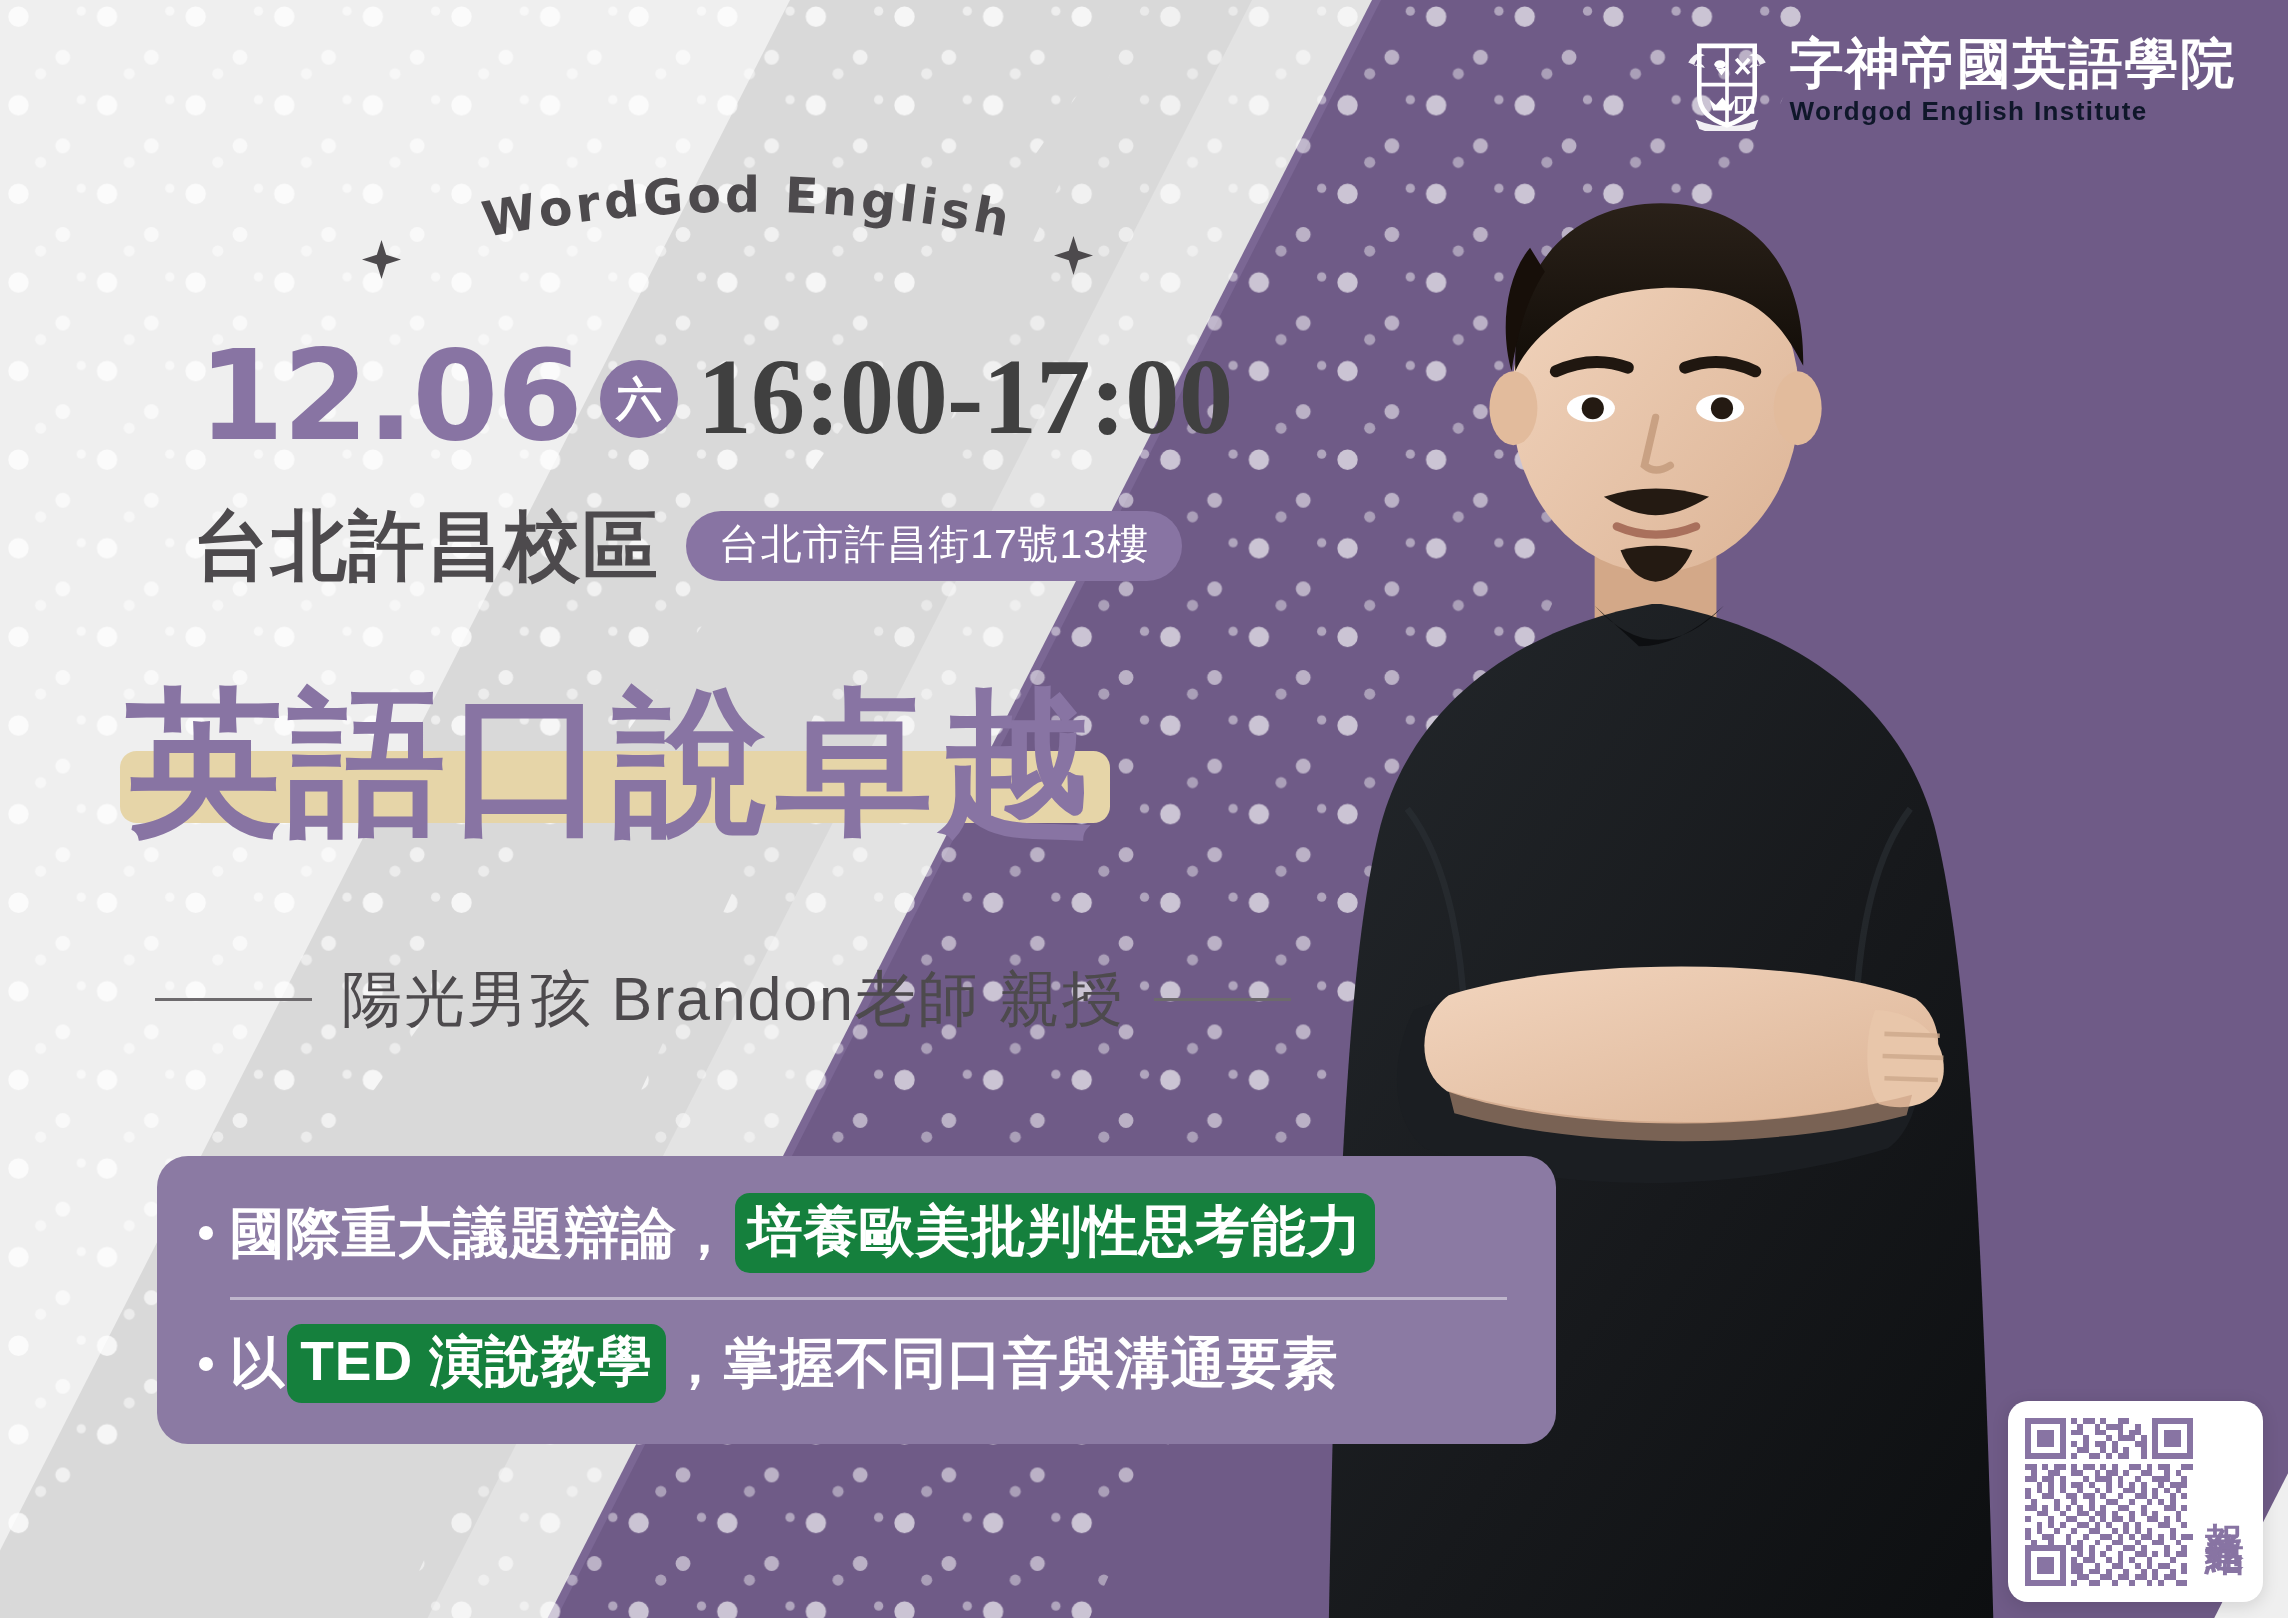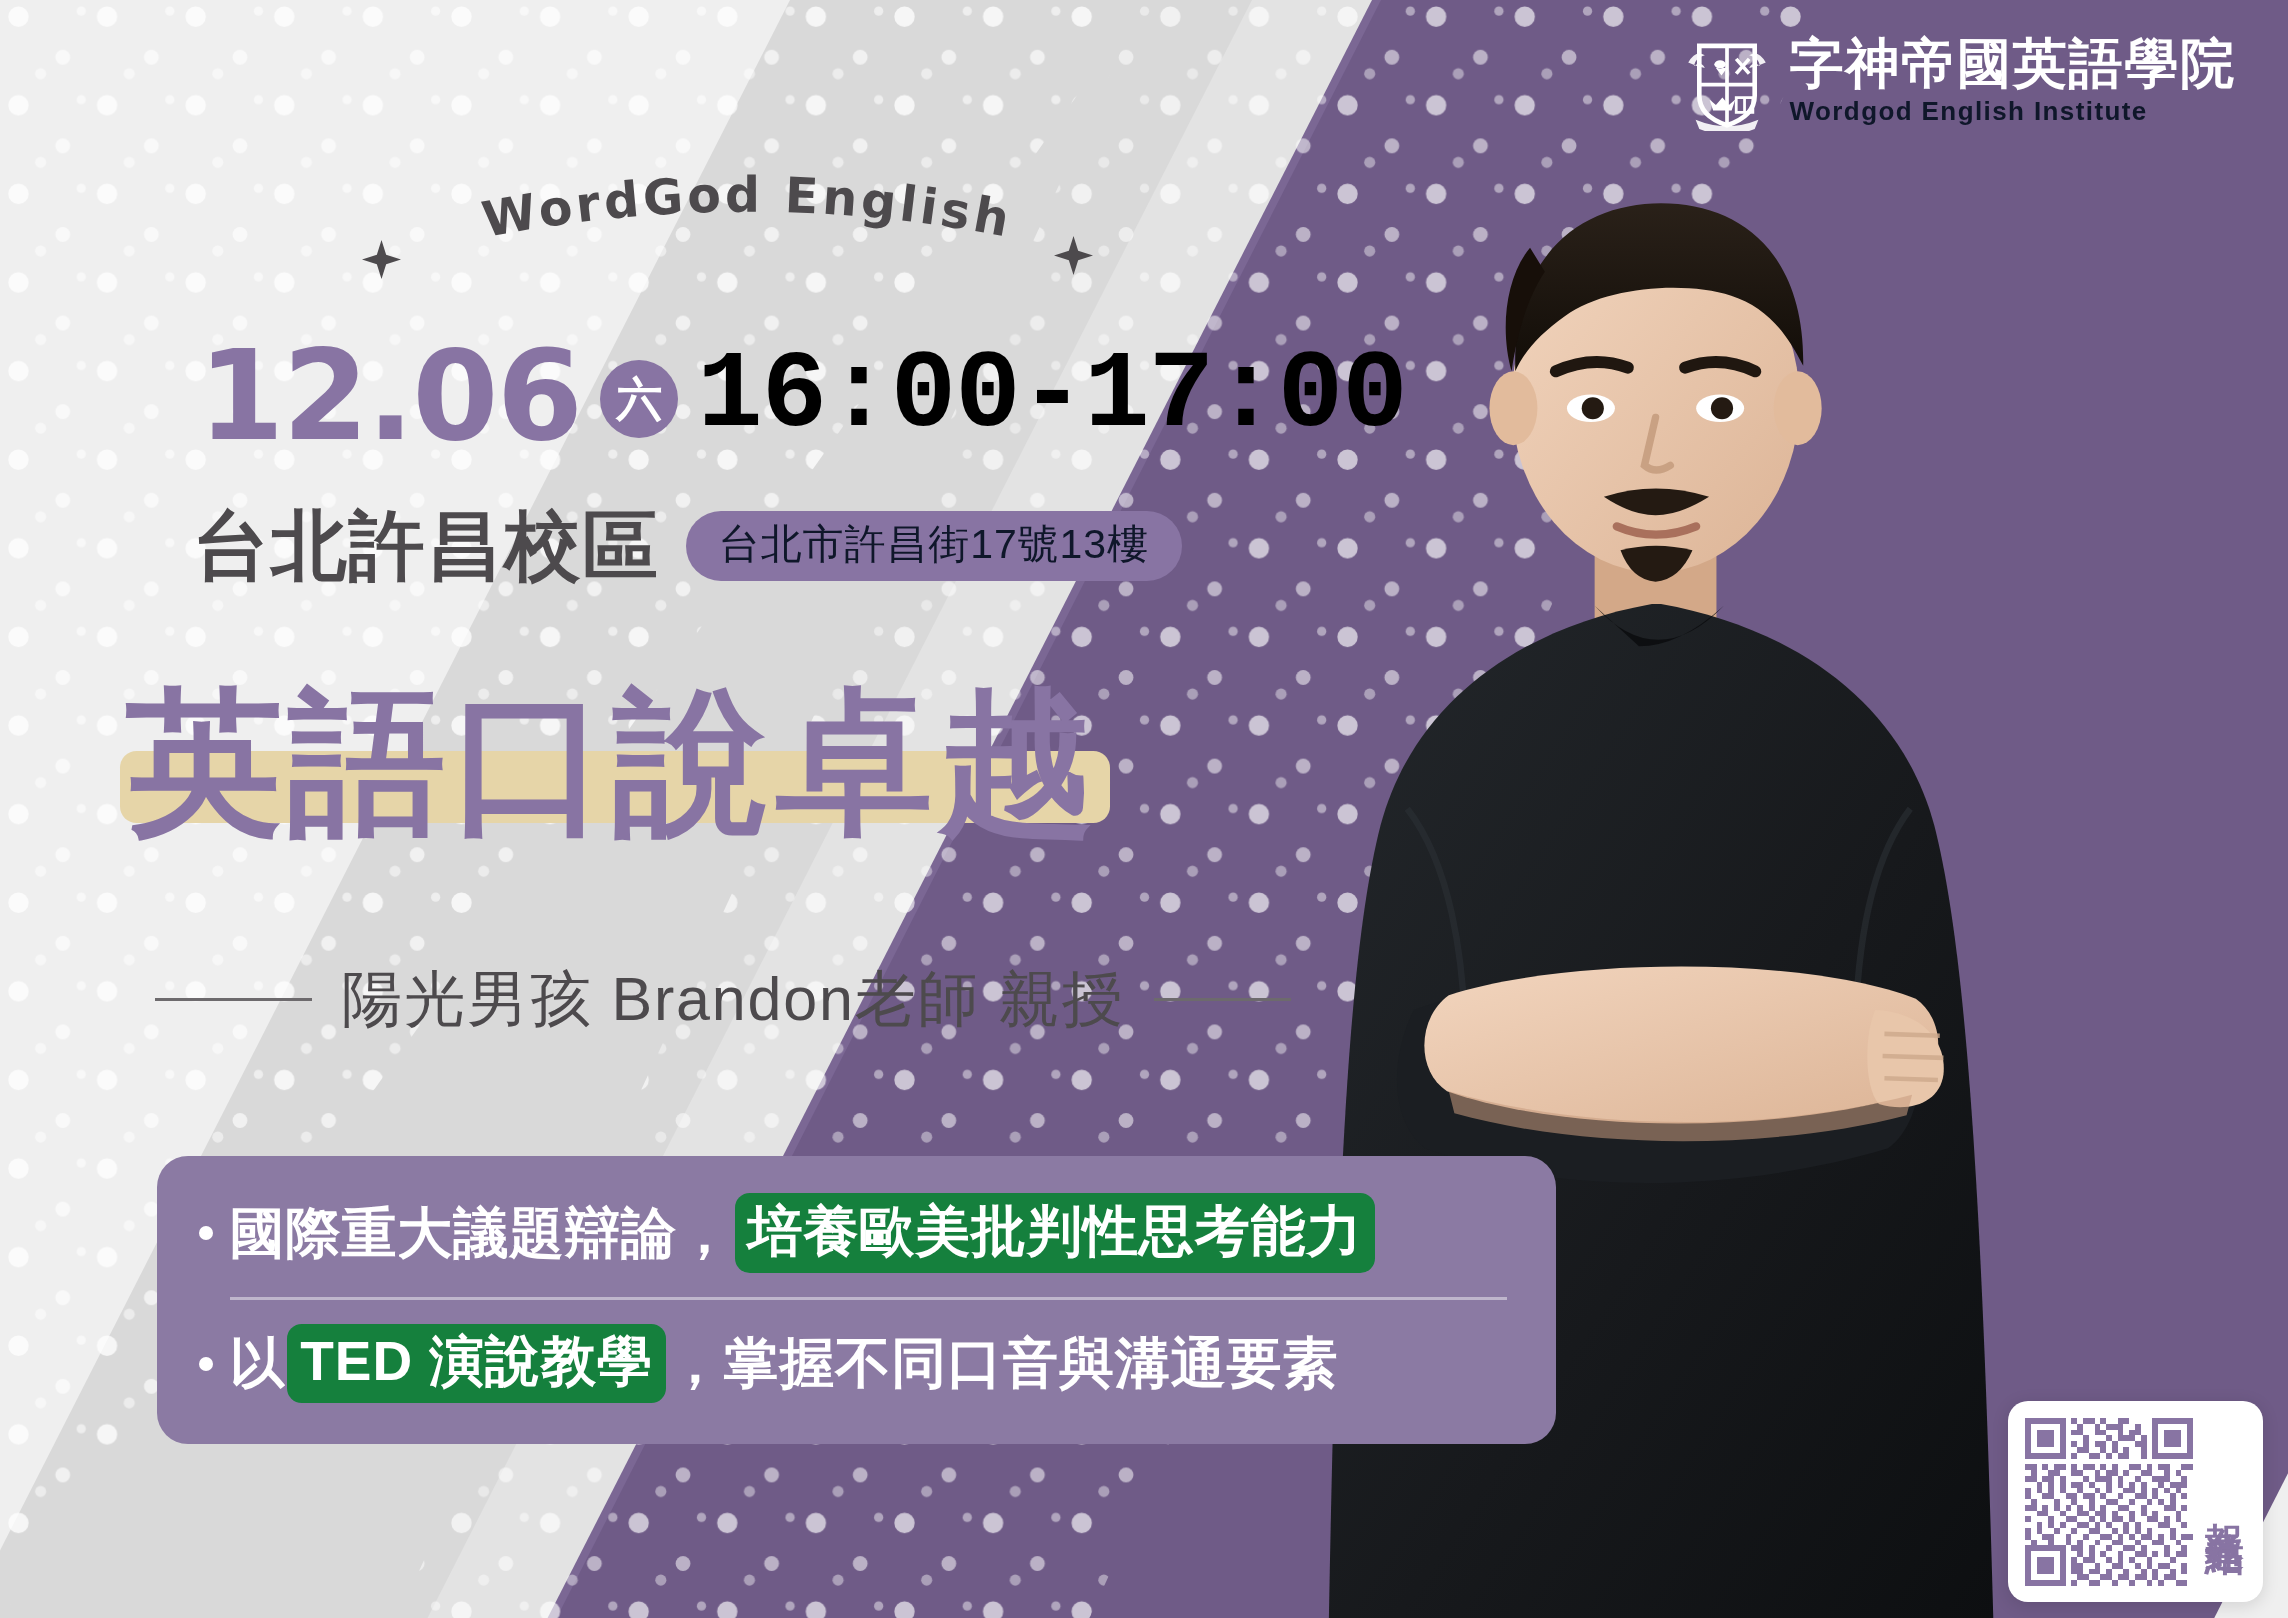--- a/index.html
+++ b/index.html
@@ -68,37 +68,37 @@
     font-family:"DejaVu Sans",sans-serif;
   }
   .daybadge{
     width:78px;height:78px;border-radius:50%;
     background:#8874a3;color:#ffffff;
     display:flex;align-items:center;justify-content:center;
     font-size:46px;font-weight:bold;line-height:1;
     margin-top:5.5px;
   }
   .time-big{
-    font-size:109px;font-weight:bold;color:#000000;
+    font-size:109px;font-weight:bold;color:#404040;
     line-height:1;letter-spacing:-0.9px;
-    font-family:Liberation Mono, monospace;
+    font-family:Liberation Serif, serif;
   }
 
   
   .campus-row{
     position:absolute;left:181px;top:508px;z-index:5;
     display:flex;align-items:center;gap:26px;
   }
   .campus-name{
     font-size:76px;font-weight:bold;color:#4d4a4d;letter-spacing:1.8px;
     line-height:1;
     margin-left:12px;
   }
   .addr-pill{
-    background:#8874a3;color:#0f172a;border-radius:922px;
+    background:#8874a3;color:#ffffff;border-radius:922px;
     padding:13px 33px 16.6px;font-size:41px;font-weight:500;
     letter-spacing:0.9px;line-height:1;white-space:nowrap;
   }
 
   
   .headline-wrap{
     position:absolute;left:111px;top:683px;z-index:5;
     display:inline-block;
   }
   .headline-hl{

